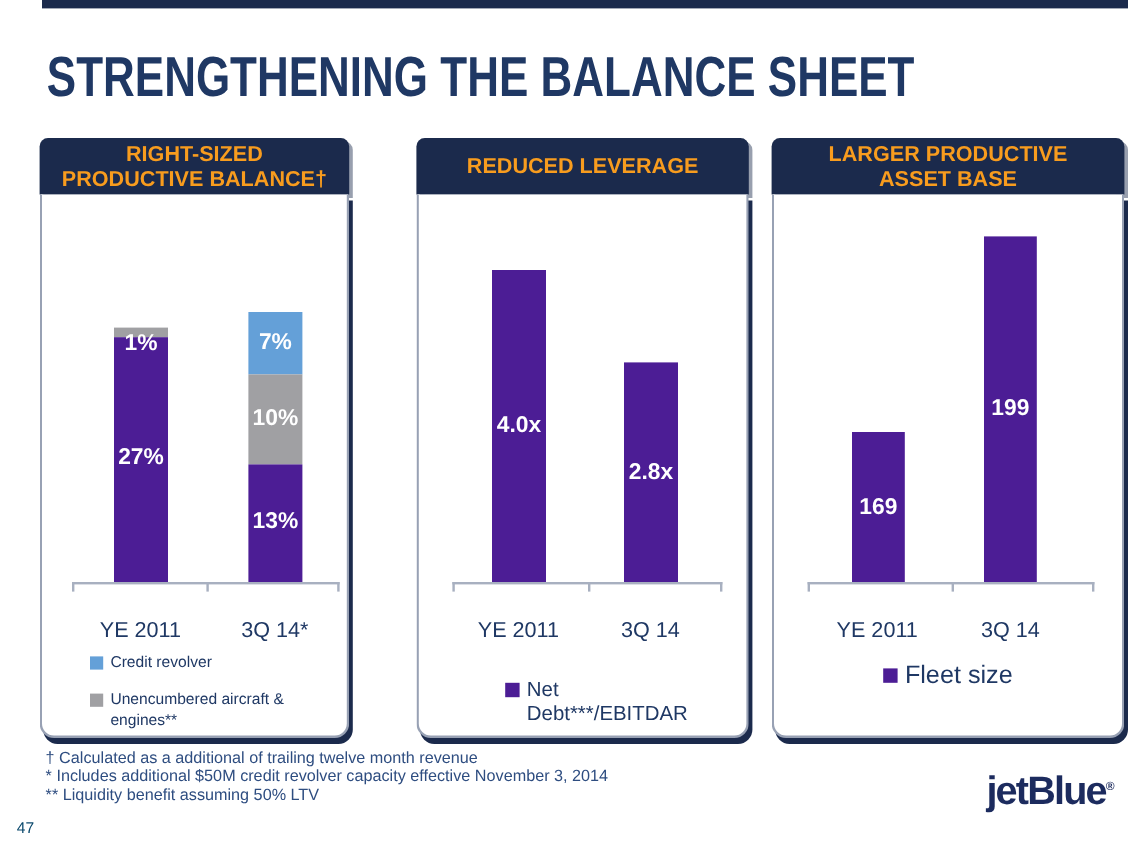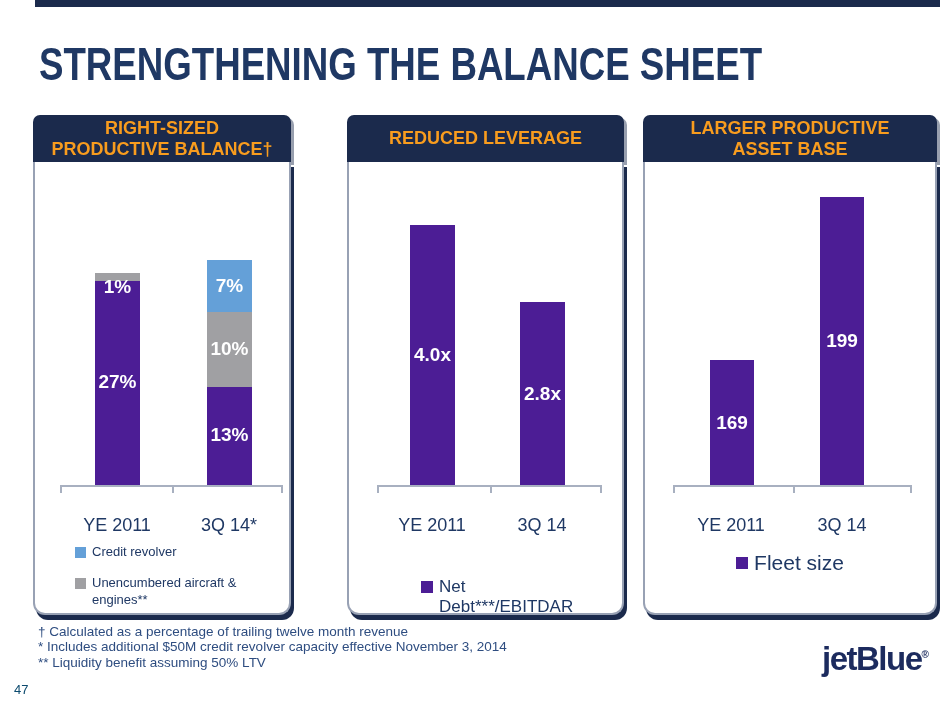--- a/index.html
+++ b/index.html
@@ -44,21 +44,21 @@
   .cat { position:absolute; transform:translateX(-50%); white-space:nowrap;
          color:#1F3864; font-size:18px; }
   .legend { color:#1F3864; }
   .legend-item { display:flex; align-items:flex-start; }
   .swatch { flex:0 0 auto; margin-right:6px; }
   .sw-11 { width:11px; height:11px; margin-top:4px; }
   .sw-12 { width:12px; height:12px; margin-top:4px; }
   .lg1 { margin-left:40px; margin-top:6px; font-size:13px; line-height:17px; }
   .lg1 .legend-item + .legend-item { margin-top:14px; }
   .lg1 .legend-item.tight { margin-top:3px; }
-  .lg2 { margin-left:72px; margin-top:40px; font-size:17px; line-height:20px; }
+  .lg2 { margin-left:72px; margin-top:28px; font-size:17px; line-height:20px; }
   .lg3 { margin-top:16px; font-size:21px; line-height:20px; display:flex; justify-content:center;text-align:right; }
   .footnotes { position:absolute; left:38px; top:624px; color:#2E4D80; font-size:13.5px; line-height:15.4px; white-space:nowrap; }
   .page-number { position:absolute; left:14px; top:682px; color:#0c4a6e; font-size:13px; }
   .logo { position:absolute; left:822px; top:640px; color:#1C2B5E; font-weight:bold;
           font-size:33px; letter-spacing:-1.5px; white-space:nowrap; }
   .logo sup { font-size:10px; letter-spacing:0; vertical-align:super; }
 </style>
 </head>
 <body>
 
@@ -180,20 +180,20 @@
     <div class="legend lg3">
       <div class="legend-item">
         <span class="swatch sw-12 seg-navy"></span>
         <span>Fleet size</span>
       </div>
     </div>
   </div>
 </div>
 
 <div class="footnotes">
-  <div>† Calculated as a percentage of trailing twelve month revenue</div>
+  <div>† Calculated as a additional of trailing twelve month revenue</div>
   <div>* Includes additional $50M credit revolver capacity effective November 3, 2014</div>
   <div>** Liquidity benefit assuming 50% LTV</div>
 </div>
 
 <div class="page-number">47</div>
 
 <div class="logo"><span>jetBlue</span><sup>®</sup></div>
 
 </body></html>

